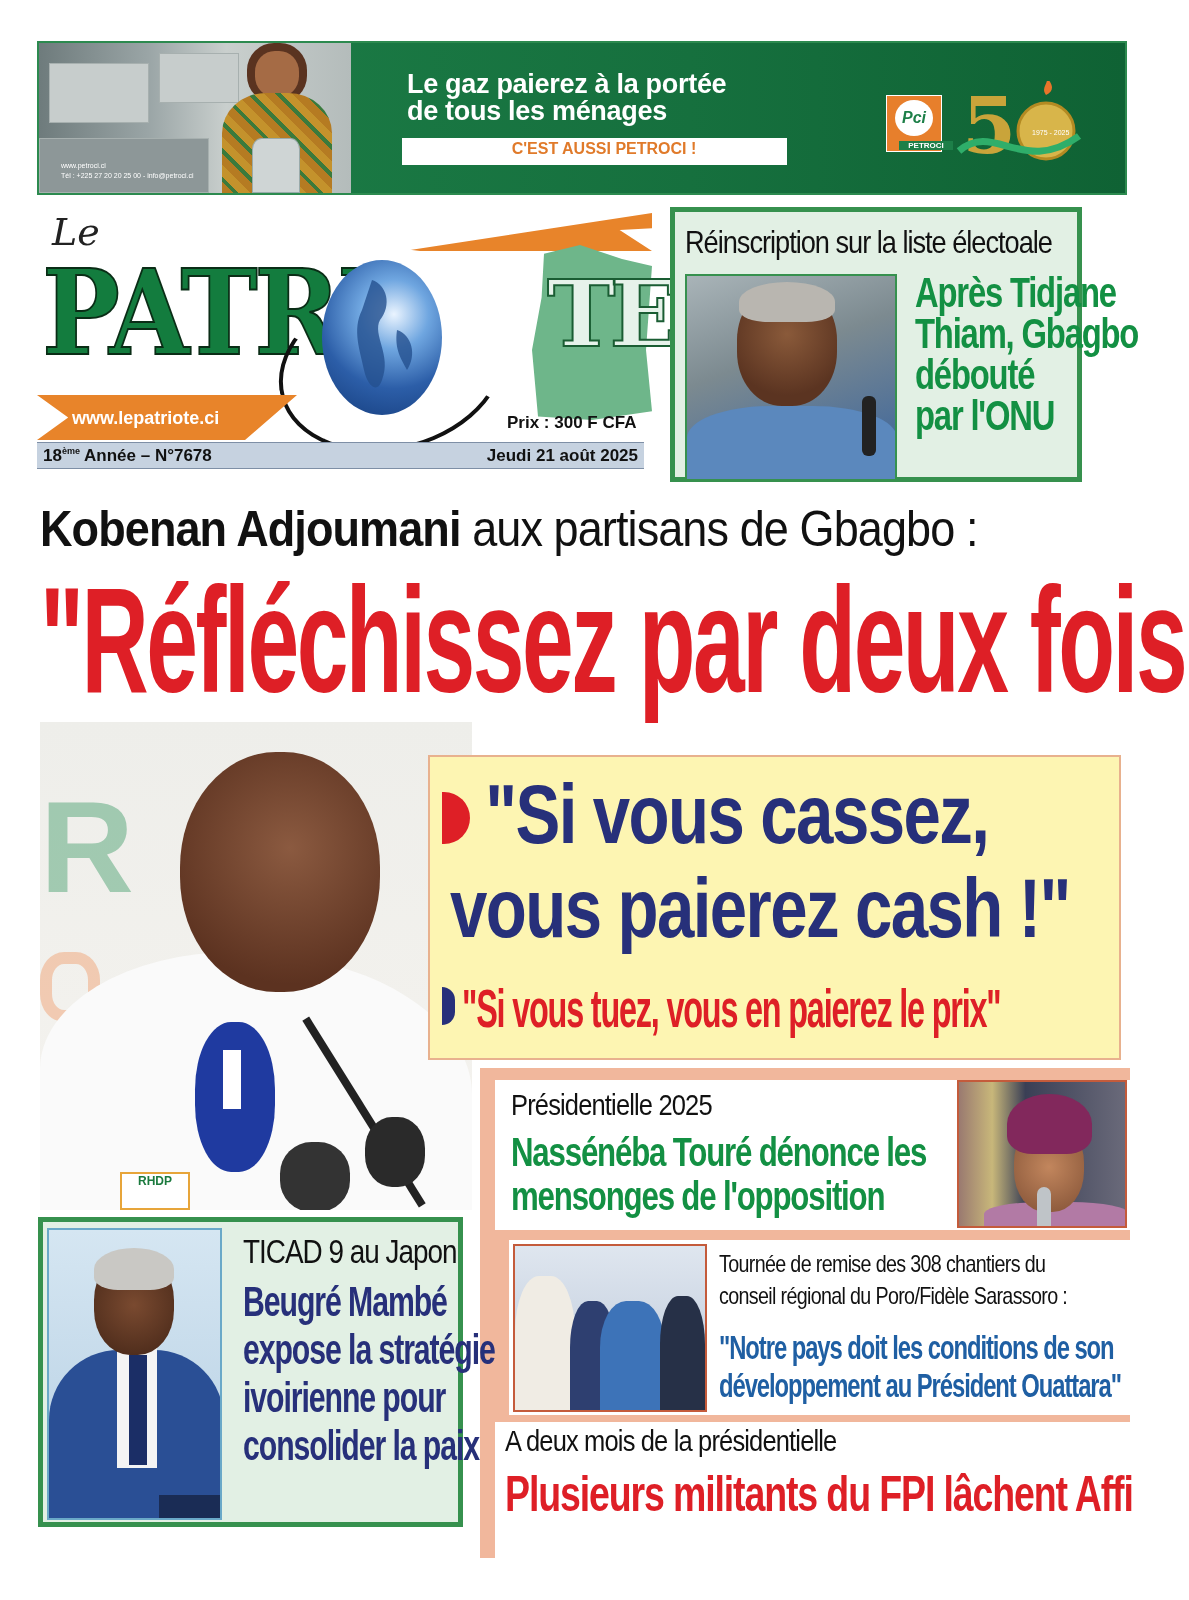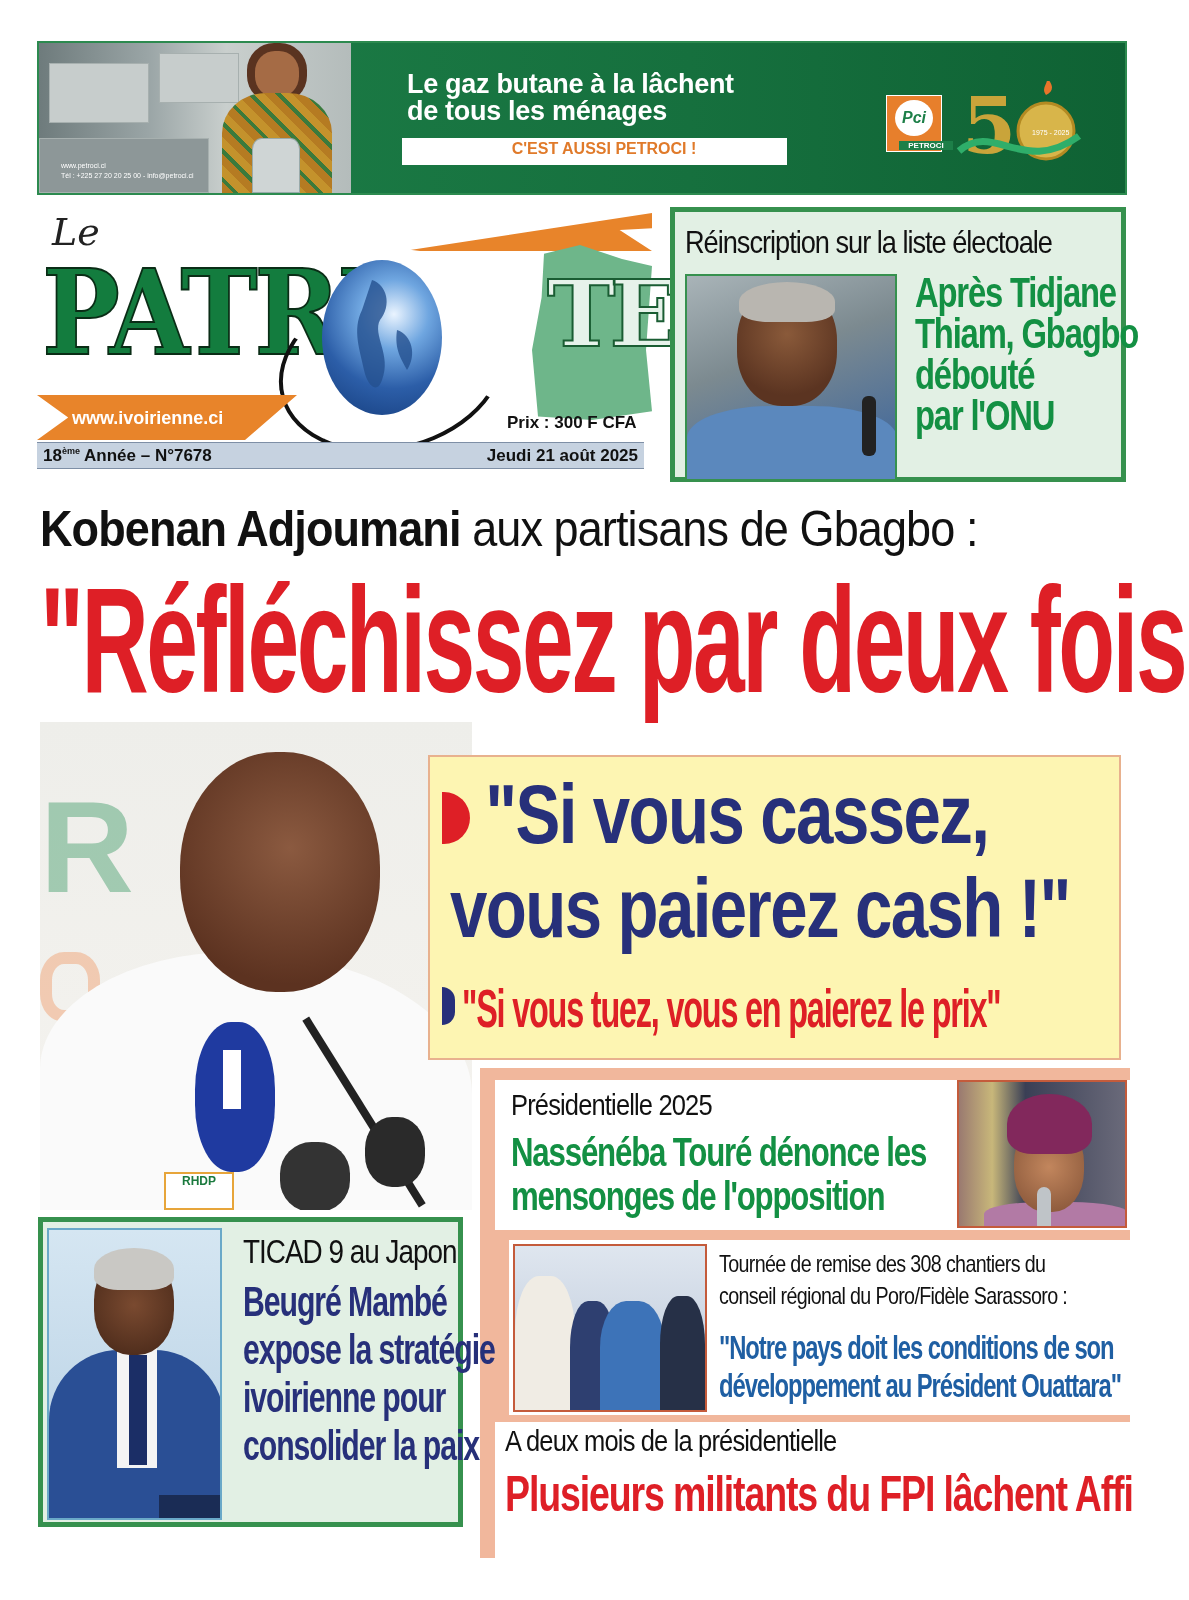--- a/index.html
+++ b/index.html
@@ -28,21 +28,21 @@
   #ci-map { left: 495px; top: 40px; width: 120px; height: 175px; background: #6eb68a; clip-path: polygon(10% 5%, 40% 0%, 75% 8%, 100% 12%, 95% 60%, 100% 95%, 50% 100%, 5% 98%, 0% 60%, 8% 30%); }
   #ci-e { left: 510px; top: 55px; font-family: "DejaVu Serif", serif; font-weight: bold; font-size: 92px; color: #e6f2ea; -webkit-text-stroke: 2px #1a5d33; letter-spacing: -6px; }
   #orange-bottom { left: 0; top: 190px; width: 260px; height: 45px; background: #e8842a; clip-path: polygon(0 0, 12% 50%, 0 100%, 80% 100%, 100% 0); }
   #website { left: 35px; top: 203px; color: #fff; font-weight: bold; font-size: 18px; }
   #price { left: 470px; top: 208px; color: #111; font-weight: bold; font-size: 17px; }
   #issue-bar { left: 0; top: 237px; width: 607px; height: 27px; background: #c6d2e0; border-top: 1px solid #7e8fa6; border-bottom: 1px solid #7e8fa6; }
   #issue-left { left: 6px; top: 3px; font-size: 17px; font-weight: bold; color: #111; }
   #issue-left sup { font-size: 9px; }
   #issue-right { right: 6px; top: 3px; font-size: 17px; font-weight: bold; color: #111; }
   
-  #gbagbo-box { left: 670px; top: 207px; width: 456px; height: 275px; background: #e2f0e4; border: 5px solid #36914e; }
+  #gbagbo-box { left: 670px; top: 207px; width: 412px; height: 275px; background: #e2f0e4; border: 5px solid #36914e; }
   #gbagbo-kicker { left: 10px; top: 12px; font-size: 32px; color: #111; letter-spacing: -1.2px; transform: scaleX(0.85); transform-origin: left; white-space: nowrap; }
   #gbagbo-photo { left: 10px; top: 62px; width: 212px; height: 207px; background: linear-gradient(160deg,#a9b4b8 0%,#7c8a90 40%,#4d6f99 80%,#3b5f8c 100%); border: 2px solid #36914e; overflow: hidden; }
   #gbagbo-head { position: absolute; left: 50px; top: 10px; width: 100px; height: 120px; border-radius: 45%; background: radial-gradient(circle at 50% 40%,#8a5a3a 0%,#5b3421 70%); }
   #gbagbo-hair { position: absolute; left: 52px; top: 6px; width: 96px; height: 40px; border-radius: 50% 50% 30% 30%; background: #b9b6b0; }
   #gbagbo-shirt { position: absolute; left: 0; top: 130px; width: 210px; height: 80px; background: #5b88bd; border-radius: 40% 40% 0 0; }
   #gbagbo-headline { left: 240px; top: 60px; color: #139043; font-weight: bold; font-size: 42px; line-height: 41px; letter-spacing: -1.5px; transform: scaleX(0.78); transform-origin: left; white-space: nowrap; }
   
   #kicker-main { left: 40px; top: 500px; font-size: 50px; color: #111; white-space: nowrap; transform: scaleX(0.9); transform-origin: left; letter-spacing: -1px; }
   #kicker-main b { font-weight: 900; }
   #main-headline { left: 40px; top: 560px; color: #de1f26; font-weight: bold; font-size: 150px; line-height: 160px; white-space: nowrap; transform: scaleX(0.62); transform-origin: left; letter-spacing: -4px; }
@@ -50,21 +50,21 @@
   #adj-photo { left: 40px; top: 722px; width: 432px; height: 488px; background: linear-gradient(180deg,#eeeeea 0%,#f5f3ef 100%); overflow: hidden; }
   #adj-bg-r { position: absolute; left: 0; top: 50px; font-size: 130px; font-weight: bold; color: #6db18a; opacity: 0.6; }
   #adj-bg-o { position: absolute; left: 0; top: 230px; width: 60px; height: 70px; border: 12px solid #f0b18a; border-radius: 40%; opacity: 0.6; }
   #adj-head { position: absolute; left: 140px; top: 30px; width: 200px; height: 240px; border-radius: 48%; background: radial-gradient(circle at 55% 40%,#8b5a40 0%,#5c3220 75%); }
   #adj-body { position: absolute; left: 0; top: 230px; width: 432px; height: 260px; background: #fafafa; border-radius: 45% 55% 0 0; }
   #mic-blue { position: absolute; left: 155px; top: 300px; width: 80px; height: 150px; background: #1f3aa0; border-radius: 45%; }
   #mic-blue-label { position: absolute; left: 25px; top: 25px; width: 24px; height: 65px; background: #fff; border: 3px solid #1f3aa0; }
   #mic-black1 { position: absolute; left: 325px; top: 395px; width: 60px; height: 70px; background: #2a2a2a; border-radius: 45%; }
   #mic-black2 { position: absolute; left: 240px; top: 420px; width: 70px; height: 70px; background: #333; border-radius: 45%; }
   #mic-stand { position: absolute; left: 320px; top: 280px; width: 8px; height: 220px; background: #222; transform: rotate(-32deg); }
-  #rhdp-badge { position: absolute; left: 80px; top: 450px; width: 70px; height: 38px; border: 2px solid #e7a53a; background: #fff; color: #1b7a3e; font-weight: bold; font-size: 12px; text-align: center; margin-left: 44px; }
+  #rhdp-badge { position: absolute; left: 80px; top: 450px; width: 70px; height: 38px; border: 2px solid #e7a53a; background: #fff; color: #1b7a3e; font-weight: bold; font-size: 12px; text-align: center; }
   
   #quote-box { left: 428px; top: 755px; width: 693px; height: 305px; background: #fdf5b2; border: 2px solid #e8b18e; }
   #quote1 { left: 20px; top: 10px; color: #27307a; font-weight: bold; font-size: 84px; line-height: 94px; letter-spacing: -2px; white-space: nowrap; transform: scaleX(0.8); transform-origin: left; }
   #quote1-bullet { left: 12px; top: 35px; width: 28px; height: 52px; background: #de1f26; border-radius: 0 30px 30px 0; }
   #quote2-bullet { left: 12px; top: 230px; width: 13px; height: 38px; background: #27307a; border-radius: 0 20px 20px 0; }
   #quote2 { left: 32px; top: 222px; color: #de1f26; font-weight: bold; font-size: 54px; line-height: 58px; letter-spacing: -2px; white-space: nowrap; transform: scaleX(0.6); transform-origin: left; }
   
   #pink-column { left: 480px; top: 1068px; width: 650px; height: 490px; background: #f1b79c; }
   #touré-box { left: 495px; top: 1080px; width: 635px; height: 150px; background: #fff; padding-left: 12px; }
   #toure-kicker { left: 16px; top: 8px; font-size: 30px; color: #111; letter-spacing: -1px; transform: scaleX(0.85); transform-origin: left; white-space: nowrap; }
@@ -104,21 +104,21 @@
       <div style="position:absolute;left:38px;top:8px;width:44px;height:46px;border-radius:45%;background:#a56b45;"></div>
       <div style="position:absolute;left:5px;top:50px;width:110px;height:100px;border-radius:40% 40% 0 0;background:repeating-linear-gradient(45deg,#b57b22 0 8px,#3a7a3c 8px 12px,#c4922c 12px 20px);"></div>
       <div style="position:absolute;left:35px;top:95px;width:48px;height:55px;border-radius:20% 20% 0 0;background:#cfd5d5;border:1px solid #9aa;"></div>
     </div>
     <div id="ad-contact" class="abs">
       <div>www.petroci.ci</div>
       <div>Tél : +225 27 20 20 25 00 - info@petroci.ci</div>
     </div>
   </div>
   <div id="ad-headline" class="abs">
-    <div>Le gaz butane à la lâchent</div>
+    <div>Le gaz paierez à la portée</div>
     <div>de tous les ménages</div>
   </div>
   <div id="ad-cta-box" class="abs"></div>
   <div id="ad-cta" class="abs">C'EST AUSSI PETROCI !</div>
   <div id="petroci-logo" class="abs">
     <div id="petroci-inner">Pci</div>
     <div id="petroci-label">PETROCI</div>
   </div>
   <div id="fifty-logo" class="abs">
     <svg width="140" height="90" viewBox="0 0 140 90">
@@ -138,21 +138,21 @@
   <div id="globe-arc" class="abs"></div>
   <div id="globe" class="abs">
     <svg width="120" height="155" viewBox="0 0 120 155">
       <path d="M50 20 C65 25, 70 45, 58 60 C50 75, 70 95, 60 120 C55 135, 45 125, 42 110 C38 90, 30 70, 40 50 Z" fill="#24508f" opacity="0.8"></path>
       <path d="M75 70 C90 75, 95 95, 85 110 C80 100, 72 90, 75 70Z" fill="#24508f" opacity="0.8"></path>
     </svg>
   </div>
   <div id="ci-map" class="abs"></div>
   <div id="ci-e" class="abs">TE</div>
   <div id="orange-bottom" class="abs"></div>
-  <div id="website" class="abs">www.ivoirienne.ci</div>
+  <div id="website" class="abs">www.lepatriote.ci</div>
   <div id="price" class="abs">Prix : 300 F CFA</div>
   <div id="issue-bar" class="abs">
     <div id="issue-left" class="abs"><span>18</span><sup>ème</sup><span> Année – N°7678</span></div>
     <div id="issue-right" class="abs">Jeudi 21 août 2025</div>
   </div>
 </div>
 
 <div id="gbagbo-box" class="abs">
   <div id="gbagbo-kicker" class="abs">Réinscription sur la liste électoale</div>
   <div id="gbagbo-photo" class="abs">

